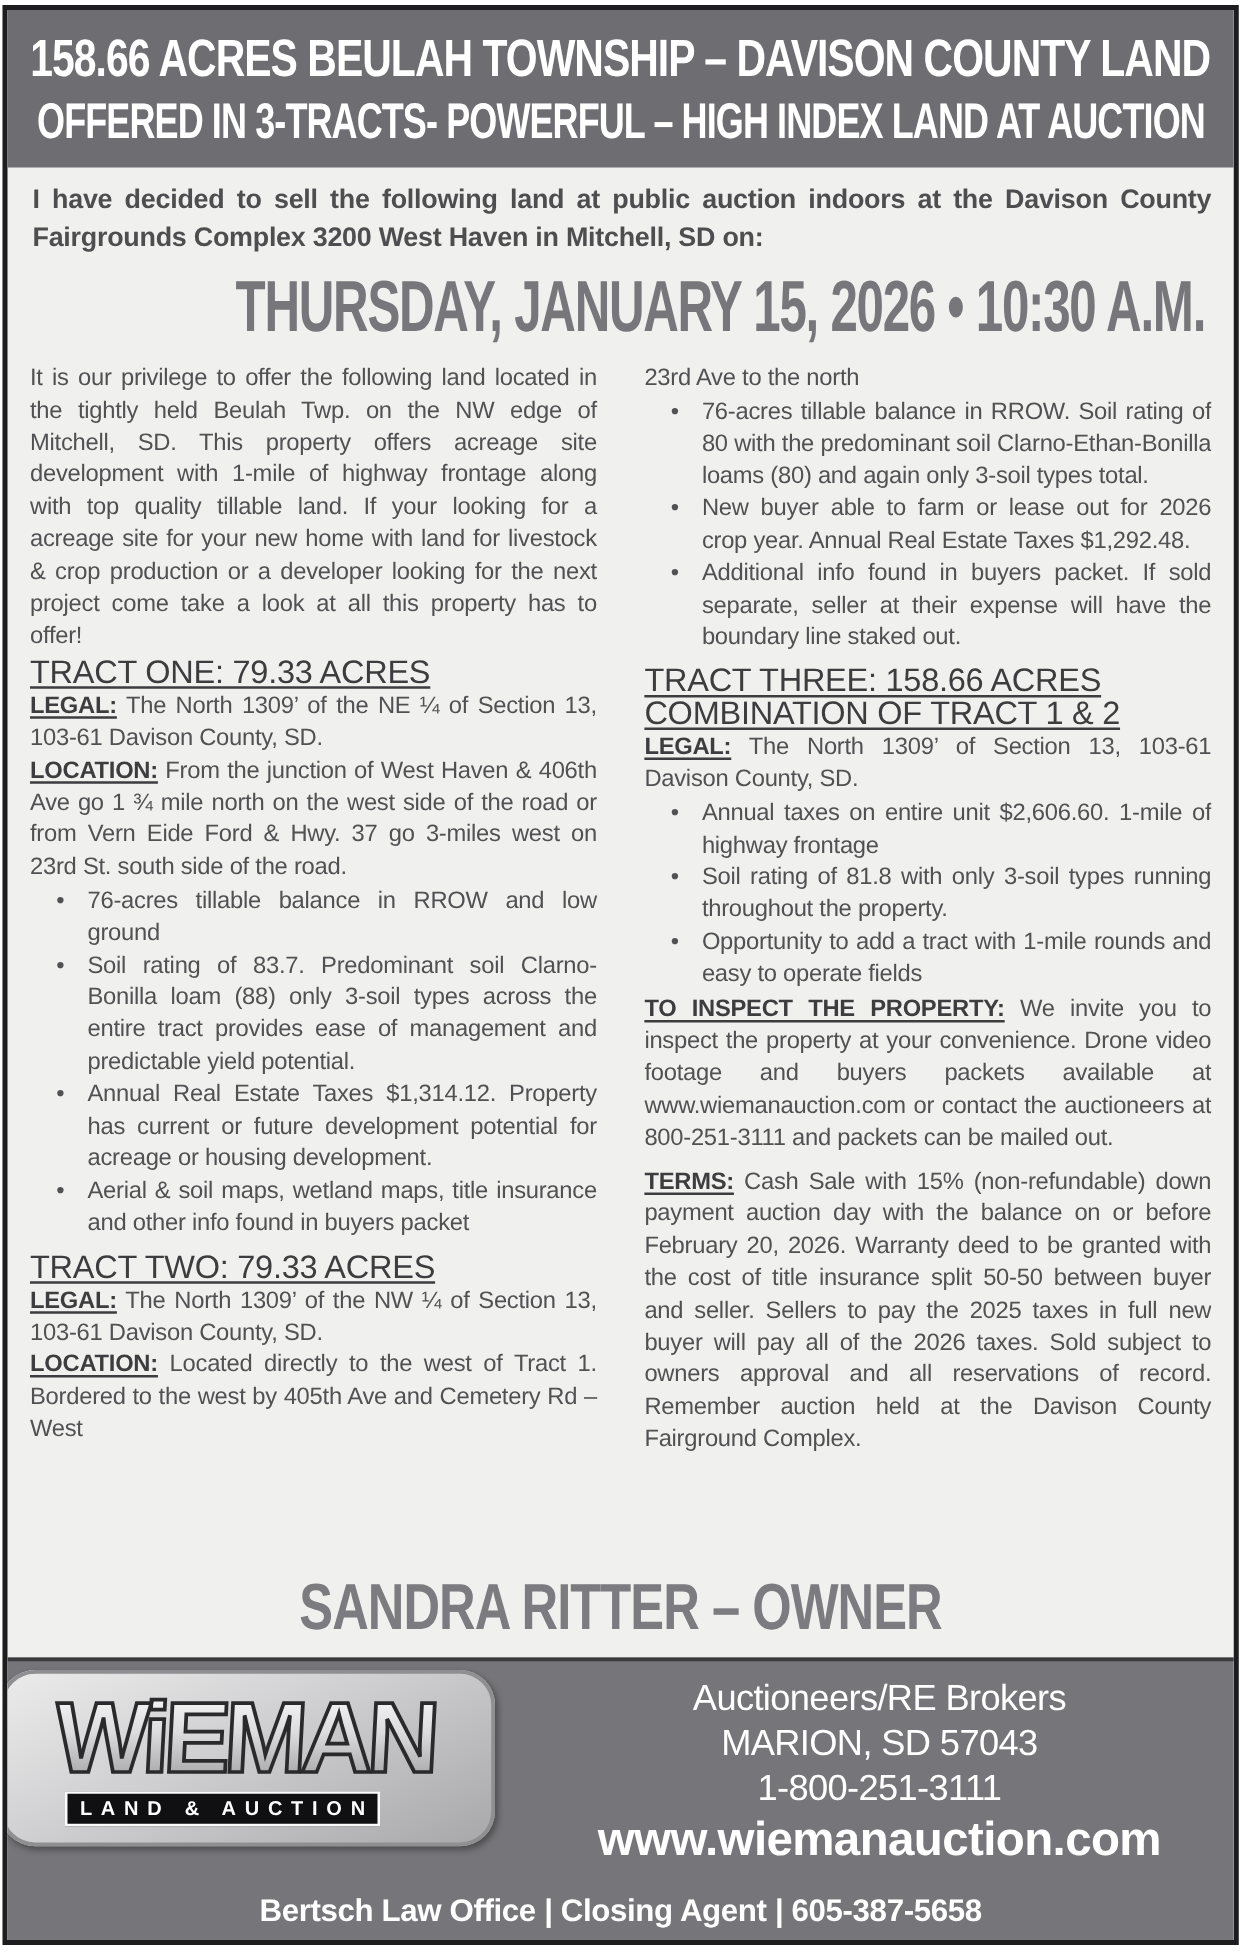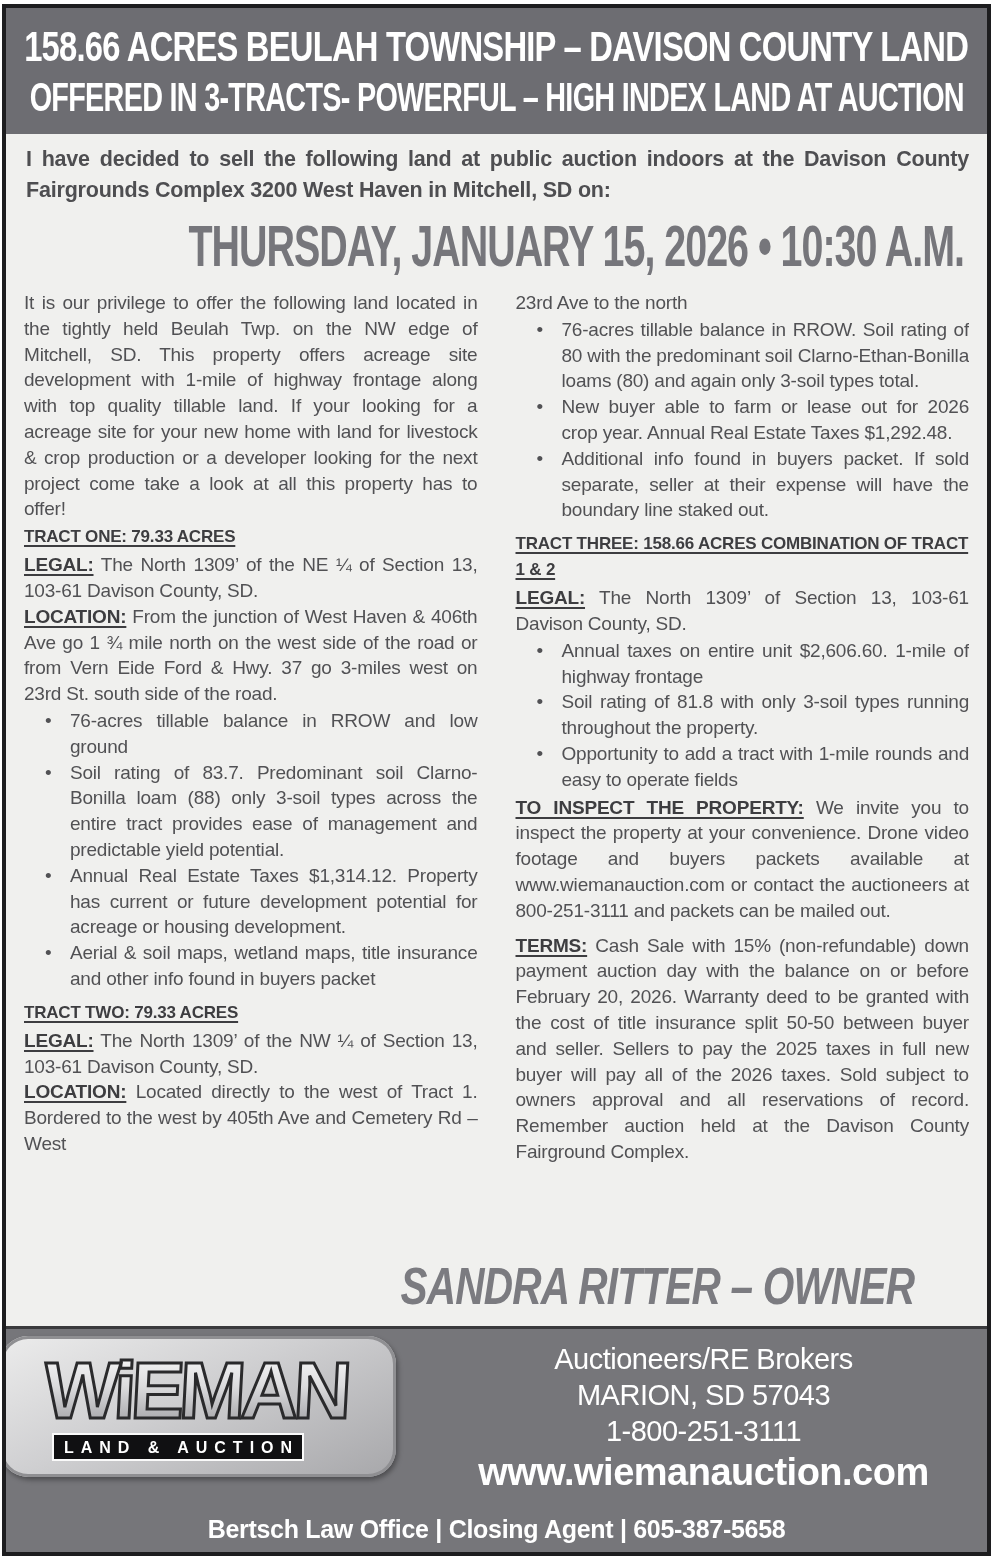--- a/index.html
+++ b/index.html
@@ -60,40 +60,40 @@
     display: flex; gap: 38px; overflow: hidden;
   }
   .col {
     flex: 1 1 0;
     font-size: 19px; color: #515154; line-height: 25.8px;
     text-align: justify; letter-spacing: -0.2px;
   }
   .col p { margin: 0; }
   .opening { margin-bottom: 9px; }
   .tract-heading {
-    font-size: 17px; font-weight: bold; color: #3d3d40;
+    font-size: 26px; font-weight: normal; color: #3d3d40;
     text-decoration: underline; text-decoration-thickness: 2px; text-underline-offset: 3px;
     margin: 8px 0 2px; text-align: left; line-height: 26px;
   }
   .tract-heading.first { margin-top: 2px; }
   .lbl {
     font-weight: bold; color: #3d3d40;
     text-decoration: underline; text-decoration-thickness: 2px; text-underline-offset: 3px;
   }
   .bullets { margin: 1px 0 2px; }
   .bullet { position: relative; padding-left: 46px; margin: 0; }
   .bullet::before {
     content: "\2022";
     position: absolute; left: 21px; top: 0;
     color: #515154;
   }
   
   .owner {
     position: absolute; left: 0; right: 0; top: 1248px;
-    text-align: right; white-space: nowrap; font-style: italic;
+    text-align: center; white-space: nowrap;
   }
   .owner span {
     display: inline-block;
     font-size: 52px; font-weight: bold; color: #7b7b80;
     letter-spacing: -1px;
     transform: scaleX(0.78); transform-origin: center;
   }
   
   .footer {
     position: absolute; left: 0; right: 0; top: 1318px; bottom: 0;

